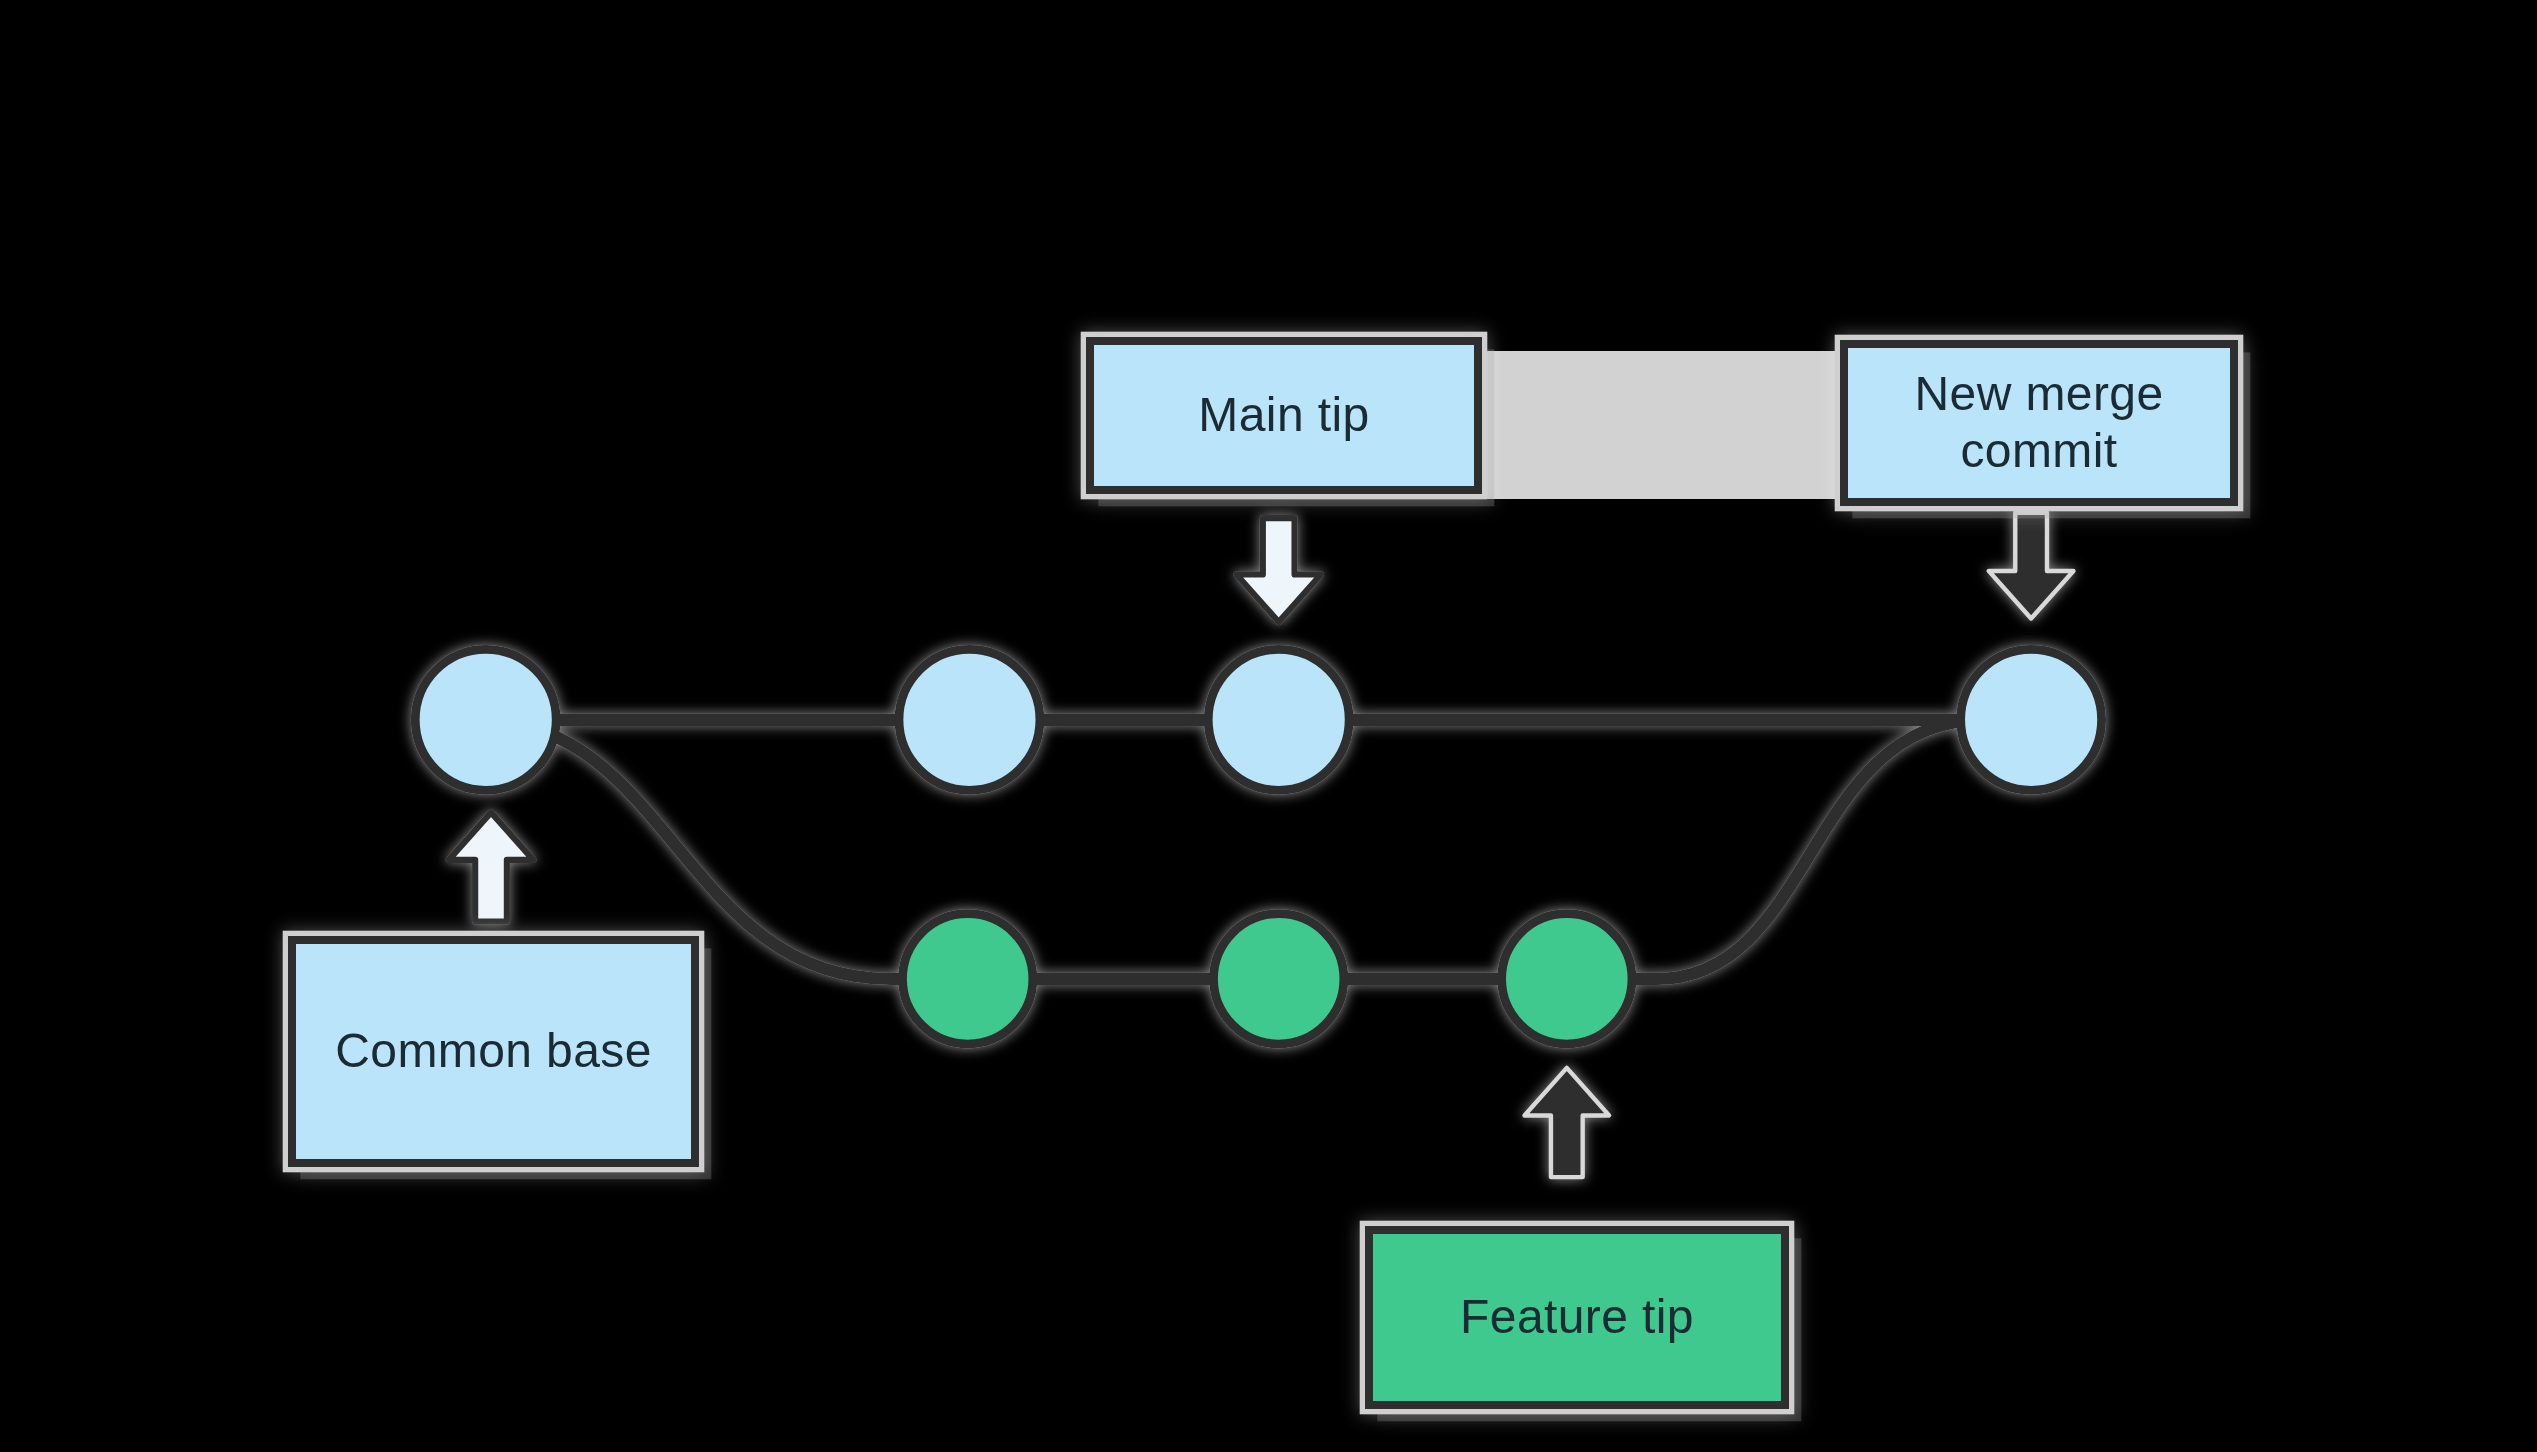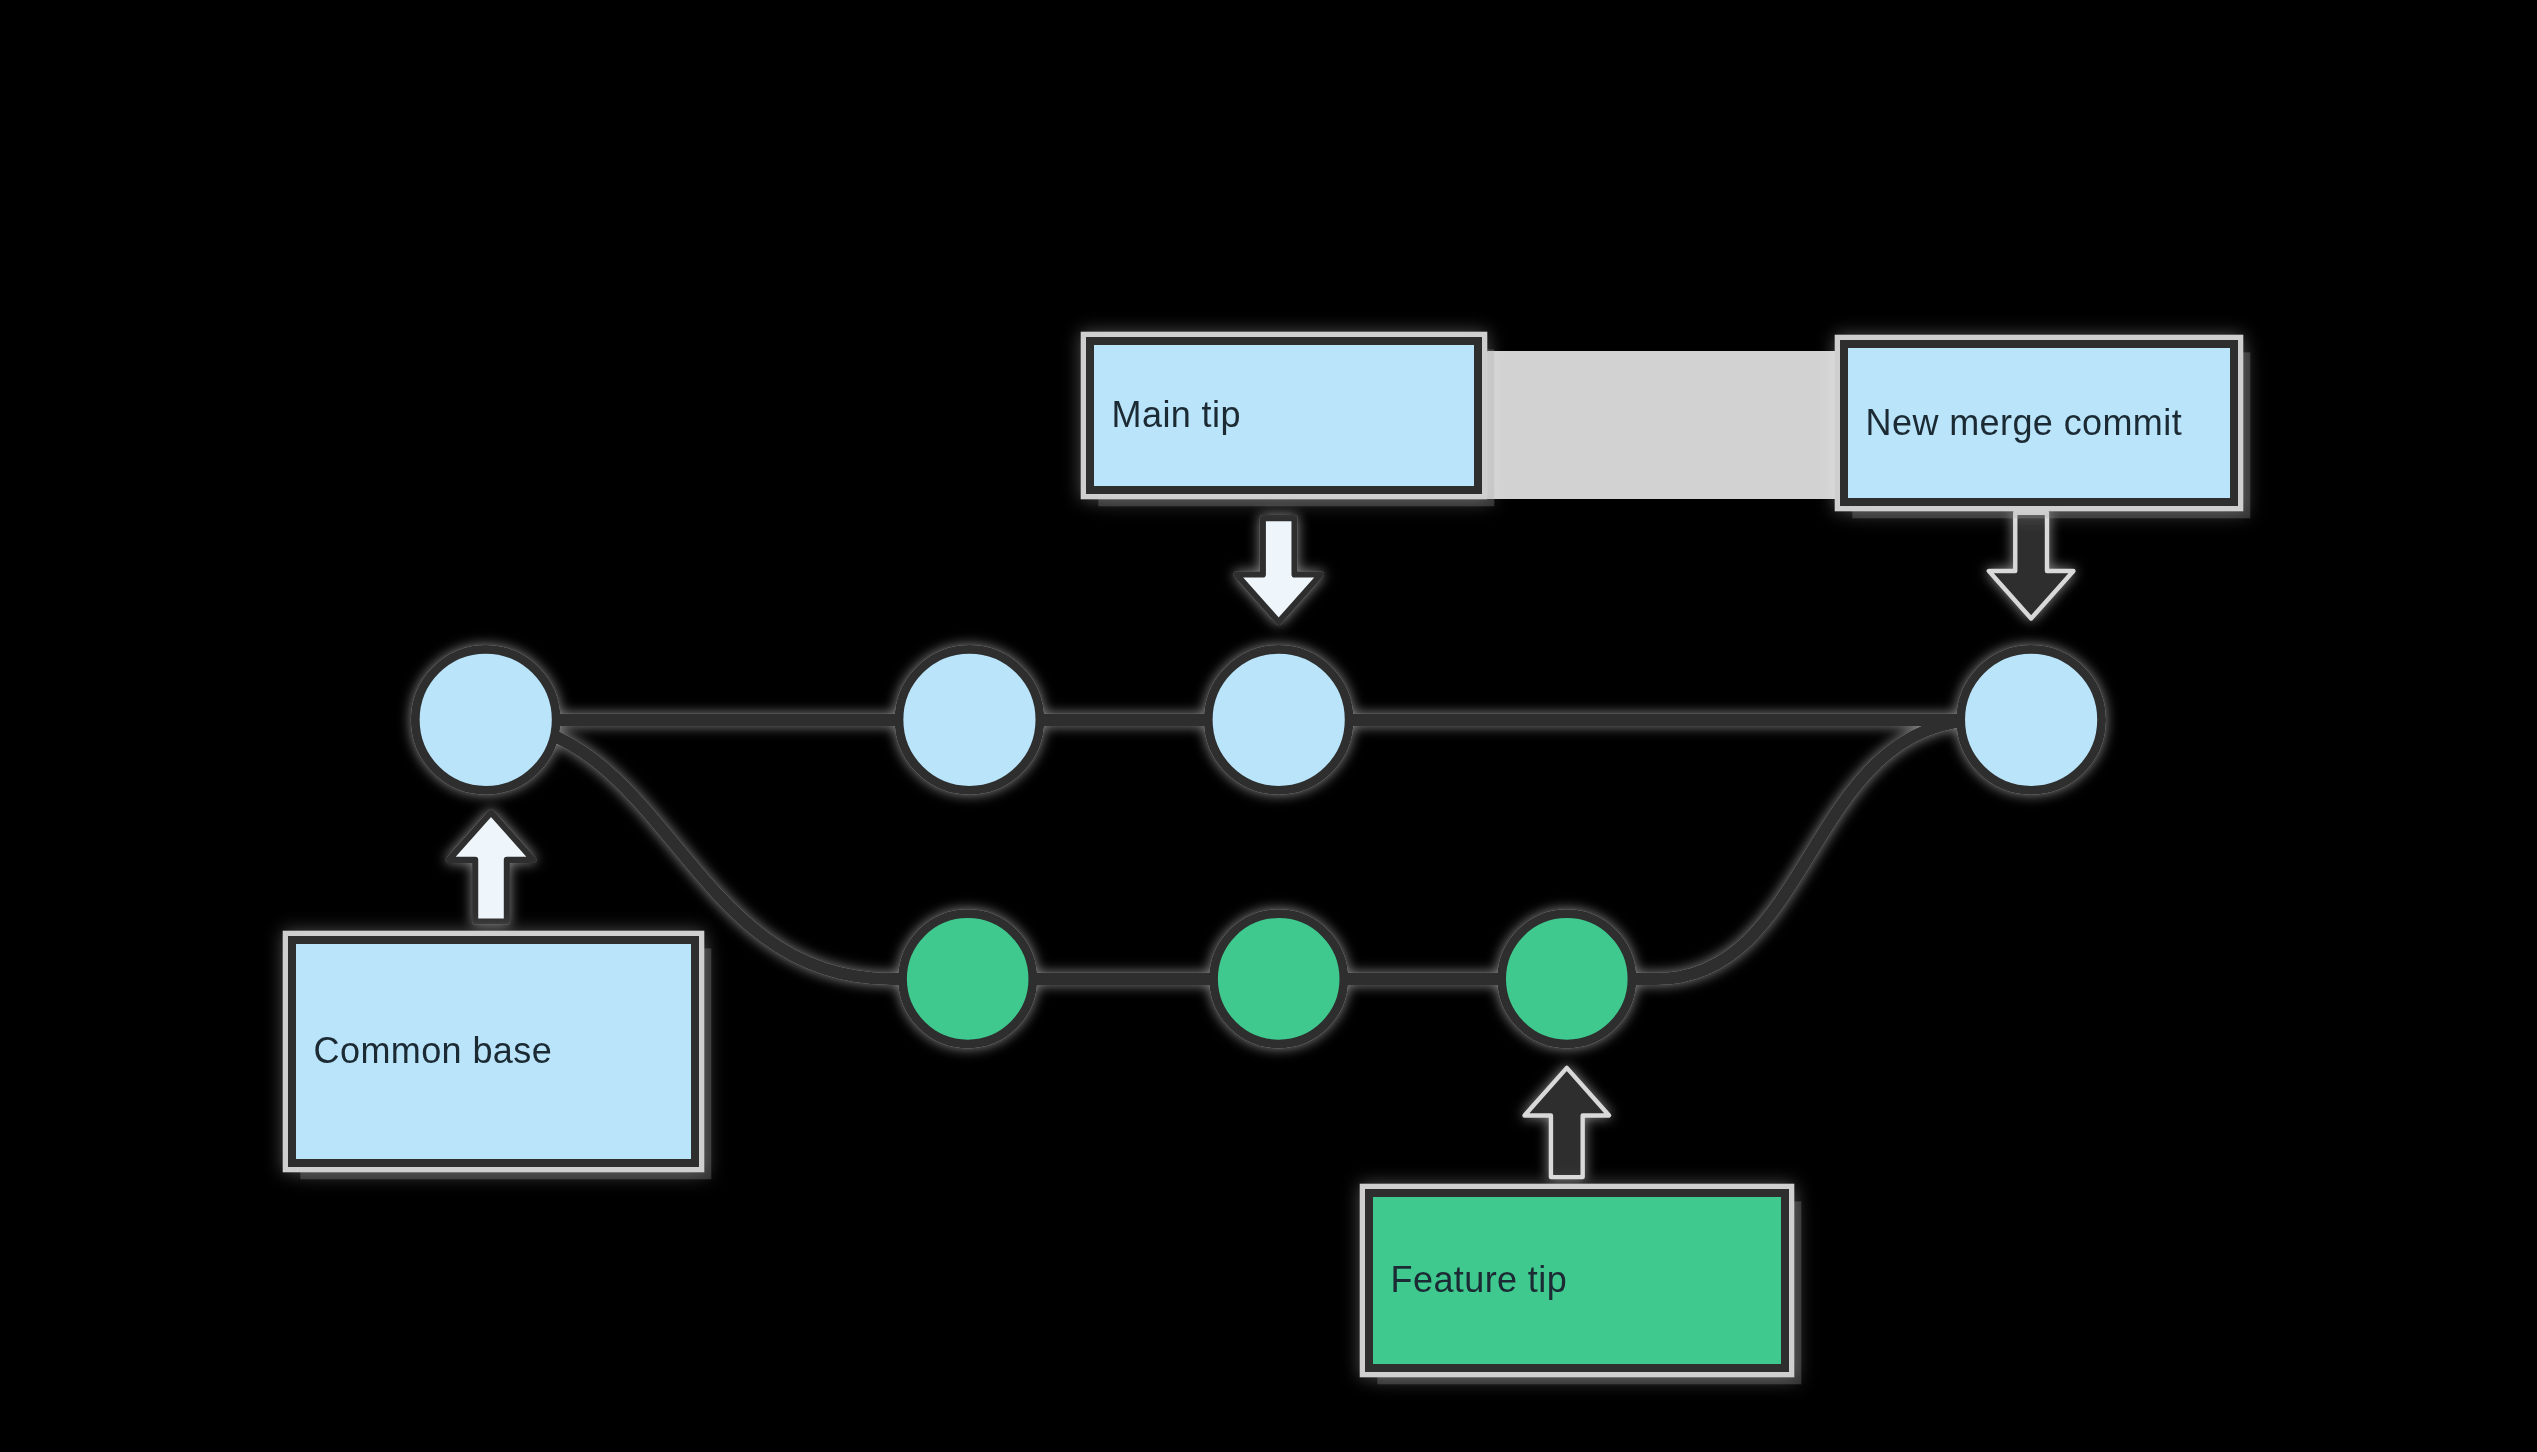--- a/index.html
+++ b/index.html
@@ -20,34 +20,34 @@
   }
   .stage{
     position:relative;width:2538px;height:1452px;background:var(--background);
   }
   .connector-band{
     position:absolute;left:1483px;top:351px;width:357px;height:148px;
     background:var(--band);border-radius:5.3px;opacity:.92;
   }
   .diagram-svg{position:absolute;left:0;top:0;width:2538px;height:1452px;}
   .label-box{
-    position:absolute;display:flex;align-items:center;justify-content:flex-start;
+    position:absolute;display:flex;align-items:center;justify-content:center;
     text-align:center;color:var(--label-text);
-    font-size:36px;font-weight:500;line-height:1.18;letter-spacing:0.4px;
+    font-size:48px;font-weight:500;line-height:1.18;letter-spacing:0.4px;
     border:8px solid var(--line);
     box-shadow:0 0 0 5.3px var(--outline-gray), 12.3px 12.3px 0 rgba(160,160,160,.28);
     filter:drop-shadow(0 0 8.8px rgba(255,255,255,.30));
     padding:0 17.6px;
   }
   .label-box.blue{background:var(--commit-blue);}
   .label-box.green{background:var(--commit-green);}
   .box-main-tip{left:1086px;top:337px;width:396px;height:157px;}
   .box-new-merge{left:1840px;top:340px;width:398px;height:166px;}
   .box-common-base{left:288px;top:936px;width:411px;height:231px;}
-  .box-feature-tip{left:1365px;top:1189px;width:424px;height:183px;}
+  .box-feature-tip{left:1365px;top:1226px;width:424px;height:183px;}
 </style>
 </head>
 <body>
 
 <div class="stage">
 
   <div class="connector-band"></div>
 
   <svg class="diagram-svg" viewBox="0 0 2880 1648">
     <defs>

